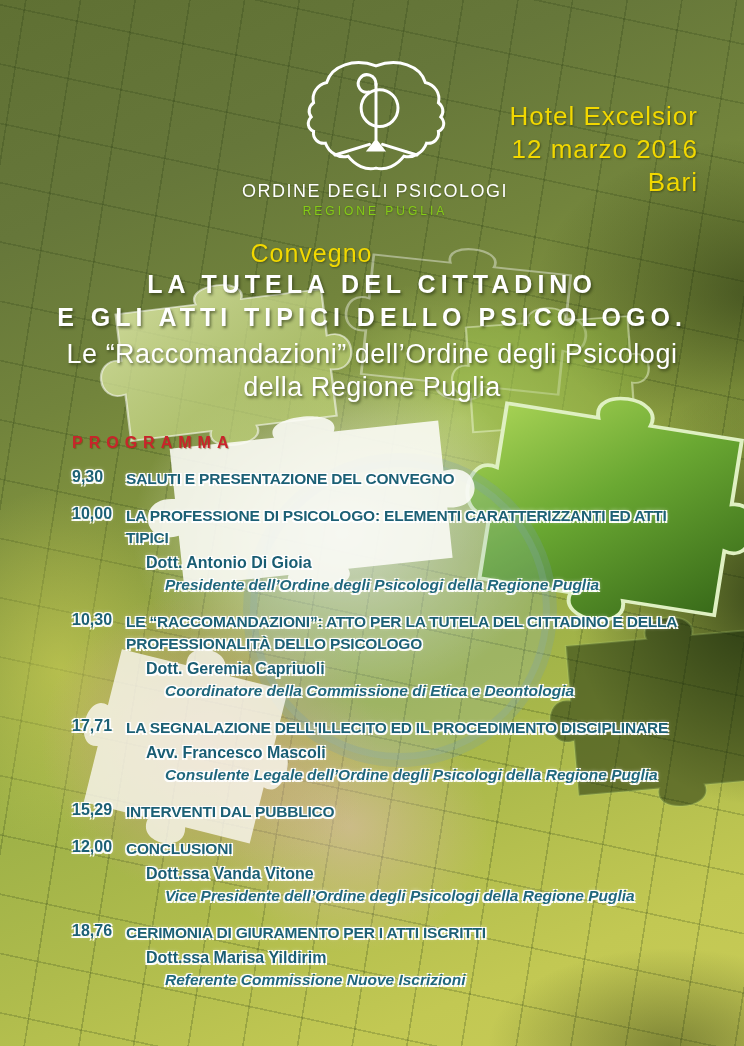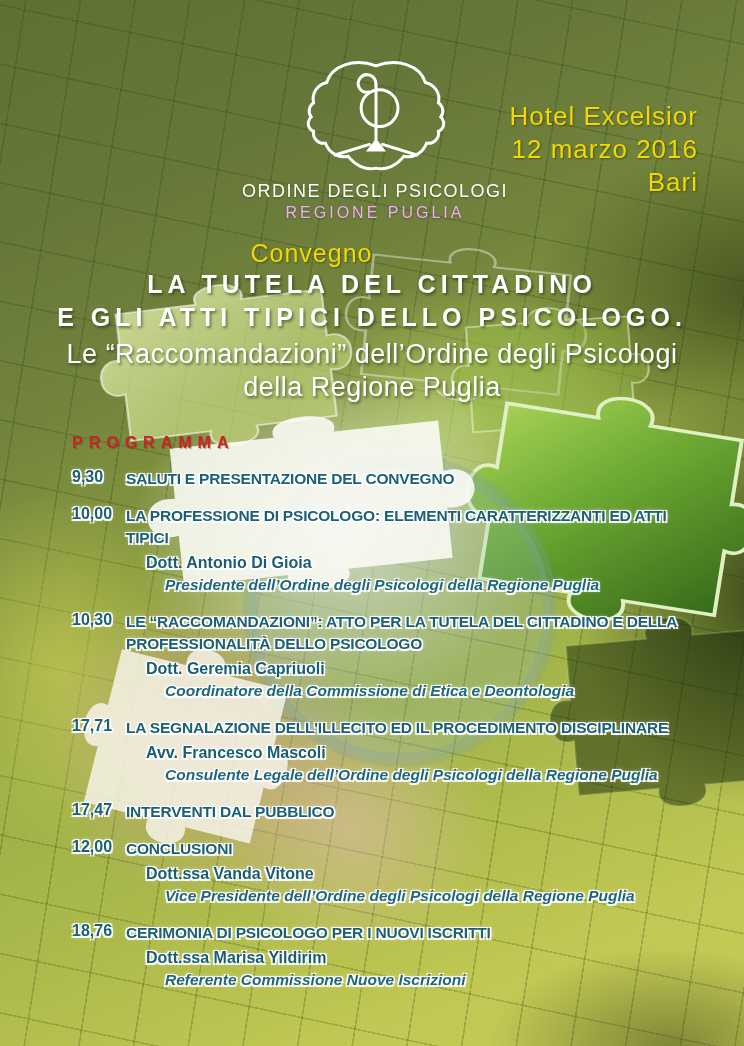--- a/index.html
+++ b/index.html
@@ -34,21 +34,21 @@
   
   .content{position:absolute;inset:0;}
   .logo{position:absolute;left:298px;top:54px;width:156px;height:126px;}
   .org-line1{
     position:absolute;left:172px;top:181px;width:406px;text-align:center;
     color:#fff;font-size:18px;letter-spacing:1.5px;font-weight:400;
     text-shadow:0 1px 2px rgba(30,40,10,.4);
   }
   .org-line2{
     position:absolute;left:172px;top:204px;width:406px;text-align:center;
-    color:#f0abfc;font-size:16px;letter-spacing:3px;font-weight:400;
+    color:#84cc16;font-size:12px;letter-spacing:3px;font-weight:400;
     text-shadow:0 1px 2px rgba(30,40,10,.4);
   }
   .event-info{
     position:absolute;right:46px;top:100px;text-align:right;
     color:#f2d800;font-size:26px;line-height:33px;font-weight:400;letter-spacing:1px;
     text-shadow:1px 1px 2px rgba(40,45,10,.55);
   }
   .kicker{
     position:absolute;left:0;top:239px;width:623px;text-align:center;
     color:#f2d800;font-size:25px;font-weight:400;letter-spacing:1px;
@@ -216,41 +216,41 @@
         <div class="item-body">
           <div class="item-title">LA SEGNALAZIONE DELL'ILLECITO ED IL PROCEDIMENTO DISCIPLINARE</div>
           <div class="speaker">
             <div class="speaker-name">Avv. Francesco Mascoli</div>
             <div class="speaker-role">Consulente Legale dell’Ordine degli Psicologi della Regione Puglia</div>
           </div>
         </div>
       </div>
 
       <div class="program-item">
-        <div class="item-time">17,47</div>
+        <div class="item-time">15,29</div>
         <div class="item-body">
           <div class="item-title">INTERVENTI DAL PUBBLICO</div>
         </div>
       </div>
 
       <div class="program-item">
         <div class="item-time">12,00</div>
         <div class="item-body">
           <div class="item-title">CONCLUSIONI</div>
           <div class="speaker">
             <div class="speaker-name">Dott.ssa Vanda Vitone</div>
             <div class="speaker-role">Vice Presidente dell’Ordine degli Psicologi della Regione Puglia</div>
           </div>
         </div>
       </div>
 
       <div class="program-item">
         <div class="item-time">18,76</div>
         <div class="item-body">
-          <div class="item-title">CERIMONIA DI PSICOLOGO PER I NUOVI ISCRITTI</div>
+          <div class="item-title">CERIMONIA DI GIURAMENTO PER I ATTI ISCRITTI</div>
           <div class="speaker">
             <div class="speaker-name">Dott.ssa Marisa Yildirim</div>
             <div class="speaker-role">Referente Commissione Nuove Iscrizioni</div>
           </div>
         </div>
       </div>
 
     </div>
   </div>
 </div>

